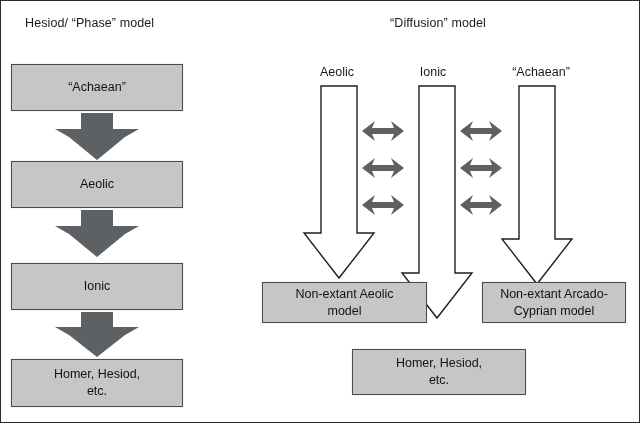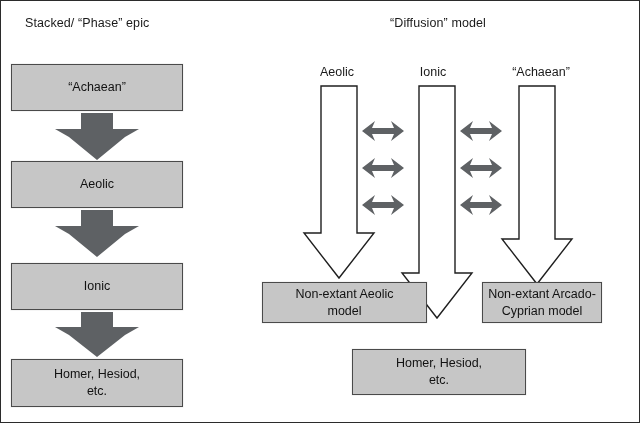--- a/index.html
+++ b/index.html
@@ -54,21 +54,21 @@
   }
   .fat-down { fill: #5e6164; stroke: none; }
   .dbl { fill: #5e6164; stroke: none; }
   .hollow { fill: #ffffff; stroke: #1f1f1f; stroke-width: 1.4; }
 </style>
 </head>
 <body>
 
 <div id="figure">
 
-  <div class="panel-title" style="left:24px; top:15px;">Stacked/ “Phase” epic</div>
+  <div class="panel-title" style="left:24px; top:15px;">Hesiod/ “Phase” model</div>
 
   <div class="gbox" style="left:10px; top:63px; width:172px; height:47px;">
     <span>“Achaean”</span>
   </div>
 
   <svg class="arrow-svg" style="left:54px; top:112px;" width="84" height="47" viewBox="0 0 84 47">
     <path class="fat-down" d="M 26,0 L 58,0 L 58,16 L 84,16 L 70,24 L 42,47 L 14,24 L 0,16 L 26,16 Z"></path>
   </svg>
 
   <div class="gbox" style="left:10px; top:160px; width:172px; height:47px;">
@@ -128,21 +128,21 @@
   </svg>
   <svg class="arrow-svg" style="left:459px; top:194px;" width="42" height="20" viewBox="0 0 42 20">
     <path class="dbl" d="M 0,10 L 13,0 L 10,7 L 32,7 L 29,0 L 42,10 L 29,20 L 32,13 L 10,13 L 13,20 Z"></path>
   </svg>
 
   <div class="gbox" style="left:261px; top:281px; width:165px; height:41px; flex-direction:column;">
     <span>Non-extant Aeolic</span>
     <span>model</span>
   </div>
 
-  <div class="gbox" style="left:481px; top:281px; width:120px; height:41px; flex-direction:column;">
+  <div class="gbox" style="left:481px; top:281px; width:144px; height:41px; flex-direction:column;">
     <span>Non-extant Arcado-</span>
     <span>Cyprian model</span>
   </div>
 
   <div class="gbox" style="left:351px; top:348px; width:174px; height:46px; flex-direction:column;">
     <span>Homer, Hesiod,</span>
     <span>etc.</span>
   </div>
 
 </div>

